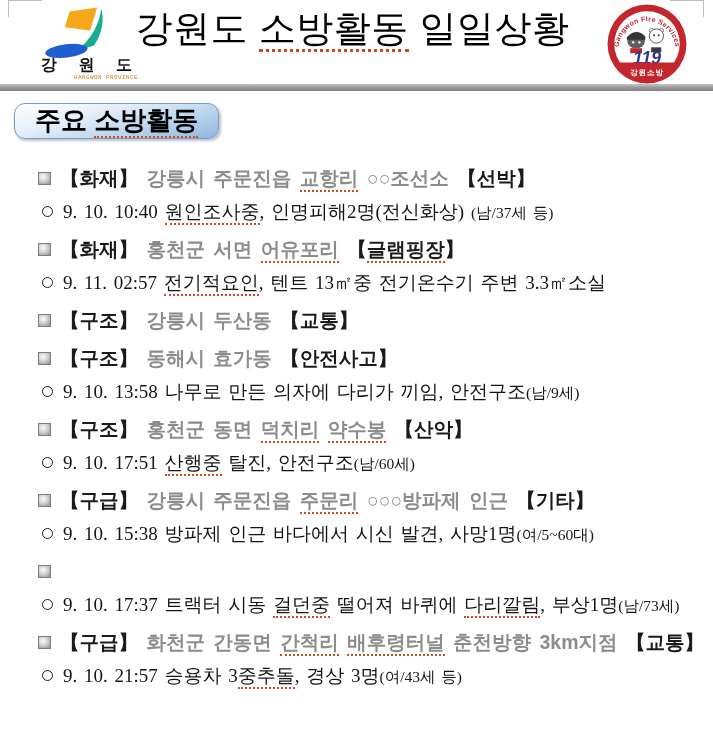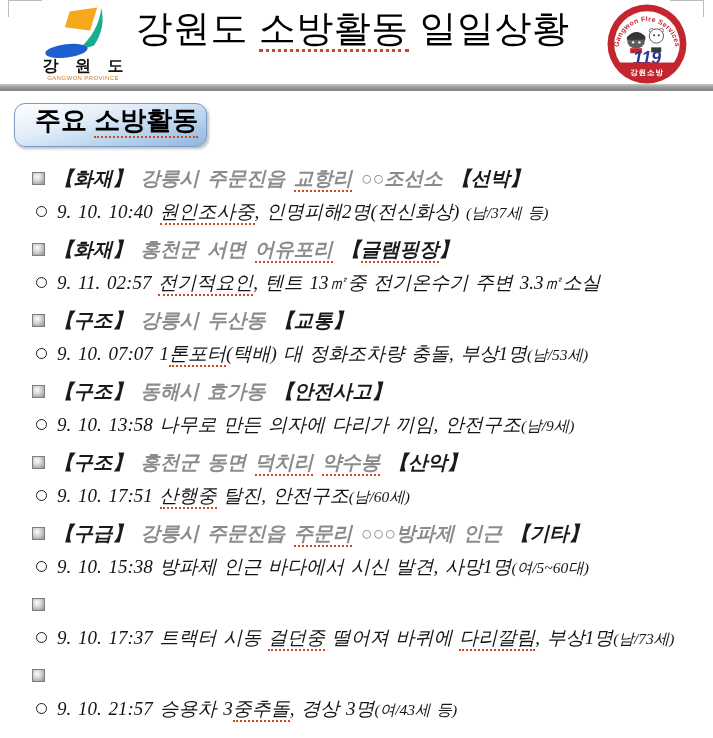--- a/index.html
+++ b/index.html
@@ -7,21 +7,21 @@
   body { width:713px; height:738px; font-family:"Liberation Sans", sans-serif; }
   .page { position:relative; width:713px; height:738px; overflow:hidden; background:#fff; }
 
   
   .crop { position:absolute; top:0; width:34px; height:17px; }
   .crop.tl { left:8px;  border-left:1px solid #bdbdbd; border-top:1px solid #bdbdbd; }
   .crop.tr { right:9px; border-right:1px solid #bdbdbd; border-top:1px solid #bdbdbd; }
 
   
   .masthead { position:relative; height:84px; }
-  .logo { position:absolute; left:28px; top:6px; width:110px; text-align:center; }
+  .logo { position:absolute; left:28px; top:6px; width:110px; text-align:right;font-family:Liberation Mono, monospace; }
   .logo svg { width:94px; height:52px; display:block; margin:0 auto; }
   .logo-name { font-weight:bold; font-size:16px; letter-spacing:6px; color:#111; line-height:1.05; margin-left:6px; }
   .logo-sub  { font-size:6px; color:#c87a2a; letter-spacing:0.4px; line-height:1; }
   .shape-orange { fill: var(--logo-orange); }
   .shape-teal   { fill: var(--logo-teal); }
   .shape-blue   { fill: var(--logo-blue); }
 
   .title-block { position:absolute; left:112px; right:120px; top:6px; text-align:center; }
   .doc-title { margin:0; font-size:37px; font-weight:normal; letter-spacing:0.5px; color:#000; line-height:1.25; white-space:nowrap; }
   .doc-date  { font-size:18px; font-weight:bold; color:#111; margin-top:1px; letter-spacing:0.5px; }
@@ -30,28 +30,28 @@
   .badge svg { width:96px; height:84px; display:block; margin:0 auto; }
   .badge-red { fill: var(--badge-red); }
   .arc-text  { font-size:8.3px; font-weight:bold; fill: var(--badge-red); letter-spacing:0.4px; }
   .num-119   { font-size:21px; font-weight:bold; font-style:italic; fill: var(--num-blue); }
   .band-text { font-size:9px; font-weight:bold; fill:#ffffff; letter-spacing:1px; }
 
   .divider { position:absolute; top:84px; left:0; width:713px; height:7px;
              background:linear-gradient(#c6c6c6, var(--divider-gray) 45%, #828282); }
 
   
-  .section-btn { position:absolute; top:103px; left:14px; height:44px; padding:1px 8px 3px 20px;
+  .section-btn { position:absolute; top:103px; left:14px; height:36px; padding:1px 20px 3px 20px;
                  border:1px solid #7d9cbe; border-radius:11px;
                  background:linear-gradient(165deg, #ffffff 0%, #e4eef9 35%, #b6d2ec 70%, var(--btn-blue) 100%);
                  box-shadow:1.5px 2px 2.5px rgba(60,80,110,0.35);
                  font-size:26px; font-weight:bold; color:#000; line-height:31px; white-space:nowrap;text-align:center; }
 
   
-  .incident-list { position:absolute; top:162px; left:32px; right:8px;font-style:italic; }
+  .incident-list { position:absolute; top:162px; left:38px; right:8px; }
   .incident { margin-bottom:5px; }
   .line { display:flex; align-items:center; height:33px; white-space:nowrap; }
 
   .sq-bullet { flex:0 0 auto; width:13px; height:13px; margin-right:9px;
                border:1px solid #7e7e7e;
                background:radial-gradient(circle at 38% 35%, #fdfdfd, #d2d2d2 45%, #9a9a9a 90%); }
   .o-bullet  { flex:0 0 auto; width:11px; height:11px; margin:0 10px 0 4px;
                border:1.6px solid #1c1c1c; border-radius:50%; background:#fff; }
 
   .head-text { font-size:19.5px; font-weight:bold; color:var(--loc-gray); word-spacing:3px; }
@@ -140,24 +140,20 @@
         <span class="o-bullet"></span>
         <span class="det-text"><span>9. 11. 02:57 </span><span class="sq">전기적요인</span><span>, 텐트 13㎡중 전기온수기 주변 3.3㎡소실</span></span>
       </div>
     </section>
 
     <section class="incident">
       <div class="line">
         <span class="sq-bullet"></span>
         <span class="head-text"><span class="seg-cat">【구조】 </span><span class="seg-loc">강릉시 두산동 </span><span class="seg-cat">【교통】</span></span>
       </div>
-      <div class="line">
-        <span class="o-bullet"></span>
-        <span class="det-text"><span>9. 10. 07:07 1</span><span class="sq">톤포터</span><span>(택배) 대 정화조차량 충돌, 부상1명</span><span class="seg-small">(남/53세)</span></span>
-      </div>
     </section>
 
     <section class="incident">
       <div class="line">
         <span class="sq-bullet"></span>
         <span class="head-text"><span class="seg-cat">【구조】 </span><span class="seg-loc">동해시 효가동 </span><span class="seg-cat">【안전사고】</span></span>
       </div>
       <div class="line">
         <span class="o-bullet"></span>
         <span class="det-text"><span>9. 10. 13:58 나무로 만든 의자에 다리가 끼임, 안전구조</span><span class="seg-small">(남/9세)</span></span>
@@ -192,20 +188,21 @@
       </div>
       <div class="line">
         <span class="o-bullet"></span>
         <span class="det-text"><span>9. 10. 17:37 트랙터 시동 </span><span class="sq">걸던중</span><span> 떨어져 바퀴에 </span><span class="sq">다리깔림</span><span>, 부상1명</span><span class="seg-small">(남/73세)</span></span>
       </div>
     </section>
 
     <section class="incident">
       <div class="line">
         <span class="sq-bullet"></span>
+        <span class="head-text"><span class="seg-cat">【구급】 </span><span class="seg-loc">화천군 간동면 </span><span class="seg-loc sq">간척리</span><span class="seg-loc"> </span><span class="seg-loc sq">배후령터널</span><span class="seg-loc"> 춘천방향 3km지점 </span><span class="seg-cat">【교통】</span></span>
       </div>
       <div class="line">
         <span class="o-bullet"></span>
         <span class="det-text"><span>9. 10. 21:57 승용차 3</span><span class="sq">중추돌</span><span>, 경상 3명</span><span class="seg-small">(여/43세 등)</span></span>
       </div>
     </section>
 
   </div>
 </div>
 

